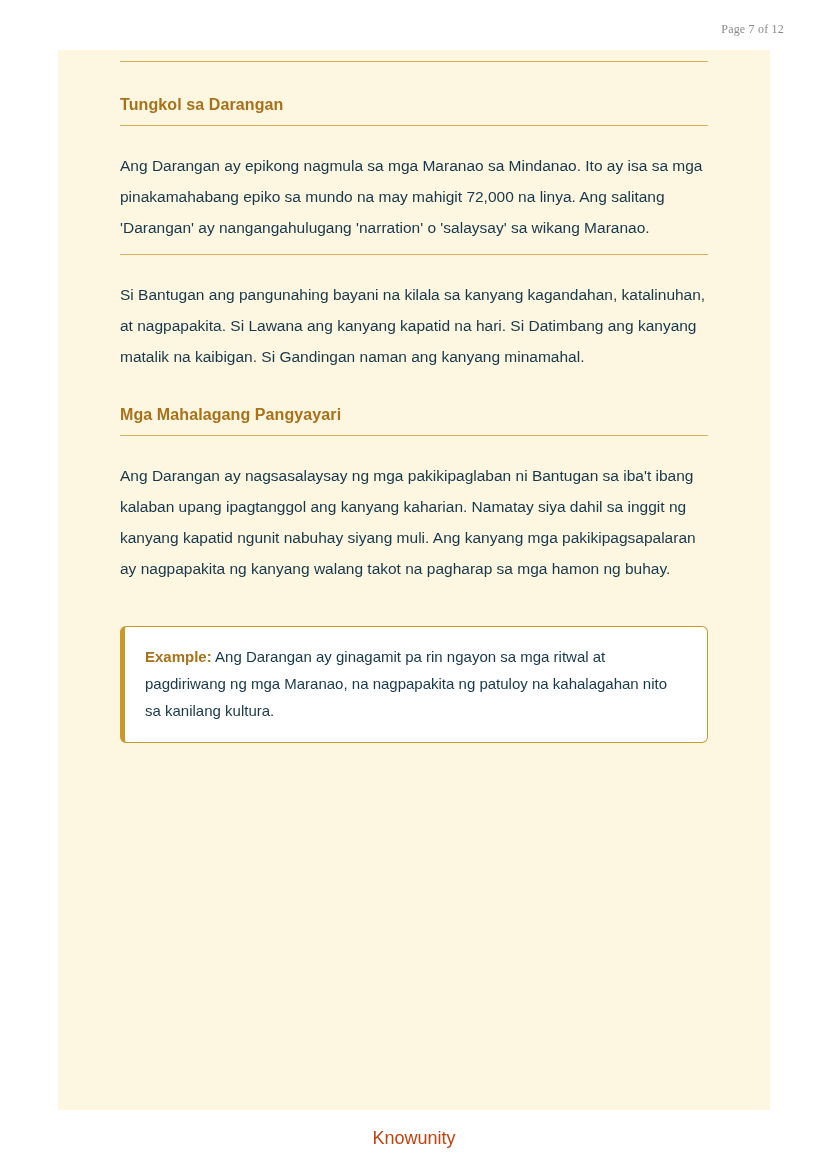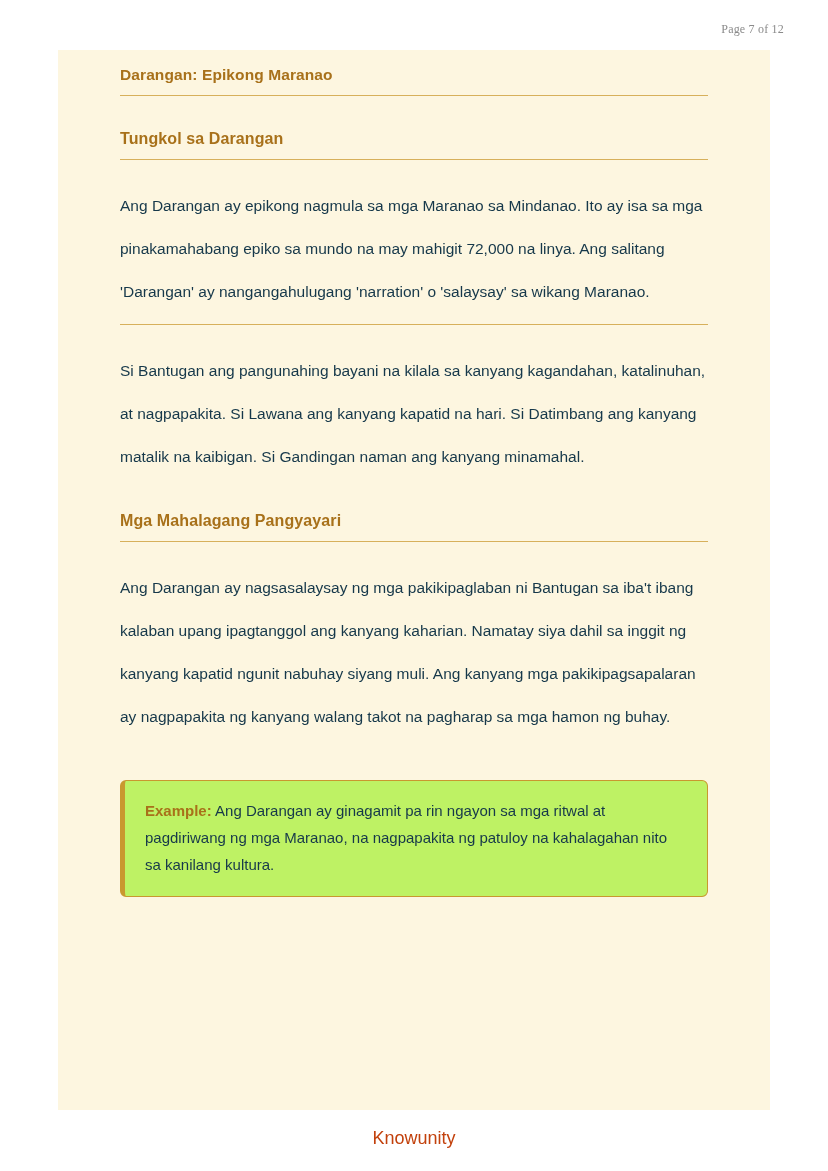--- a/index.html
+++ b/index.html
@@ -54,32 +54,32 @@
   }
   .section-head {
     font-size: 16px;
     font-weight: bold;
     color: #a8711a;
     margin-top: 34px;
     letter-spacing: 0.1px;
   }
   .body-text {
     font-size: 15.5px;
-    line-height: 43px;
+    line-height: 31px;
     color: #16384a;
     margin-top: 24px;
     max-width: 586px;
   }
   .section-block { }
   .callout {
     margin-top: 42px;
     border: 1.5px solid #c9982f;
     border-left: 5px solid #c9982f;
     border-radius: 6px;
-    background: #bef264;
+    background: #ffffff;
     padding: 16px 20px 18px 20px;
     box-sizing: border-box;
     width: 588px;
   }
   .callout-text {
     font-size: 15px;
     line-height: 27px;
     color: #16384a;
   }
   .callout-label {
@@ -98,21 +98,20 @@
 </style>
 </head>
 <body>
 
 <div class="page">
 
   <div class="page-header">Page 7 of 12</div>
 
   <div class="sheet">
 
-    <div class="doc-title">Darangan: Epikong Maranao</div>
     <div class="rule"></div>
 
     <div class="section-block">
       <div class="section-head">Tungkol sa Darangan</div>
       <div class="rule"></div>
       <div class="body-text">Ang Darangan ay epikong nagmula sa mga Maranao sa Mindanao. Ito ay isa sa mga pinakamahabang epiko sa mundo na may mahigit 72,000 na linya. Ang salitang 'Darangan' ay nangangahulugang 'narration' o 'salaysay' sa wikang Maranao.</div>
     </div>
 
     <div class="section-block">
       <div class="rule"></div>

